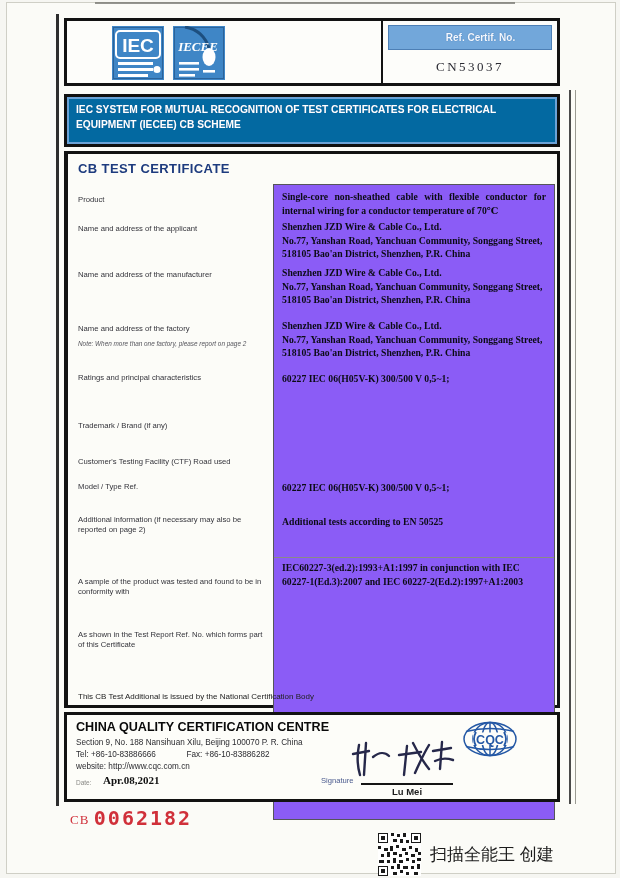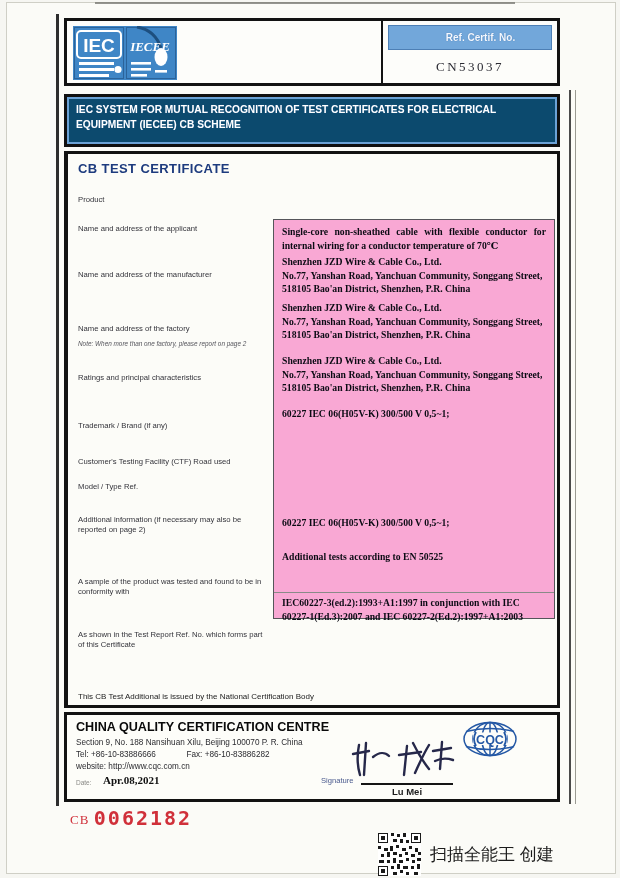--- a/index.html
+++ b/index.html
@@ -13,48 +13,48 @@
           background:#fbfbf7; border:1px solid #cfcfc6; }
   
   .edge-left  { position:absolute; left:56px; top:14px; width:3px; height:792px; background:#2e2e2e; }
   .edge-right-a { position:absolute; left:569px; top:90px; width:2px; height:714px; background:#4a4a4a; }
   .edge-right-b { position:absolute; left:575px; top:90px; width:1px; height:714px; background:#9a9a92; }
   .edge-top { position:absolute; left:95px; top:2px; width:420px; height:2px; background:#7a7a74; opacity:.8; }
 
   
   .header-box { position:absolute; left:64px; top:18px; width:496px; height:68px;
     border:3px solid #121212; background:#fdfdfa; display:flex; box-sizing:border-box; }
-  .logos-cell { flex:1; display:flex; padding:5px 2px 0 6px; }
+  .logos-cell { flex:1; display:flex; gap:9px; padding:5px 2px 0 6px;margin-left:39px; }
   .logo-tile { width:52px; height:54px; display:block; }
   .ref-cell { width:176px; border-left:2px solid #121212; box-sizing:border-box;
     display:flex; flex-direction:column; align-items:stretch; }
   .ref-bar { margin:4px 5px 0 5px; height:23px; background:#72a7da; border:1px solid #4d7fb5;
     color:#f4f8ff; font-size:10px; font-weight:bold; display:flex; align-items:center; justify-content:center;
     text-shadow:0 0 1px #3c6da3;padding-left:21px; }
   .ref-no { margin-top:9px; text-align:center; font-family:"Liberation Serif","DejaVu Serif",serif;
     font-size:13px; letter-spacing:2.5px; color:#2b2b33; }
 
   
   .banner { position:absolute; left:64px; top:94px; width:496px; height:53px;
-    background:#0c4a6e; border:3px solid #101010; box-sizing:border-box;
+    background:#0369a1; border:3px solid #101010; box-sizing:border-box;
     box-shadow: inset 0 0 0 2px #6ba2d6;
     color:#ffffff; font-weight:bold; font-size:10.2px; line-height:1.45;
     padding:6px 9px; text-shadow:0 0 1px #2e6398; }
 
   
   .main-box { position:absolute; left:64px; top:151px; width:496px; height:557px;
     border:3px solid #121212; border-left:4px solid #121212; background:#fcfcf8; box-sizing:border-box; }
   .cb-title { position:absolute; left:10px; top:7px; color:#1d3b7e; font-weight:bold;
     font-size:13px; letter-spacing:.4px; }
   .lbl { position:absolute; left:10px; width:192px; font-size:7.7px; color:#33333a; line-height:1.3; }
   .lbl-note { position:absolute; left:10px; width:200px; font-size:6.4px; font-style:italic; color:#55555c; }
   .issued-note { position:absolute; left:10px; top:538px; font-size:8px; color:#222; }
 
-  .value-box { position:absolute; left:205px; top:30px; width:282px; height:400px;
-    border:1px solid #55555a; background:#f9a8d4; box-sizing:border-box;margin-top:35px; }
+  .value-box { position:absolute; left:205px; top:30px; width:282px; height:636px;
+    border:1px solid #55555a; background:#8b5cf6; box-sizing:border-box; }
   .val { position:absolute; left:8px; right:8px;
     font-family:"Liberation Serif","DejaVu Serif",serif; font-weight:bold;
     font-size:9.7px; line-height:1.4; color:#0b0b14; white-space:pre-line; }
   .val.justify { text-align:justify; }
   .vb-divider { position:absolute; left:0; right:0; top:372px; height:1px; background:#8a8a88; }
 
   
   .footer-box { position:absolute; left:64px; top:712px; width:496px; height:90px;
     border:3px solid #121212; background:#fdfdf9; box-sizing:border-box; }
   .org-name { position:absolute; left:9px; top:5px; font-weight:bold; font-size:12.6px; color:#0a0a0a; }

